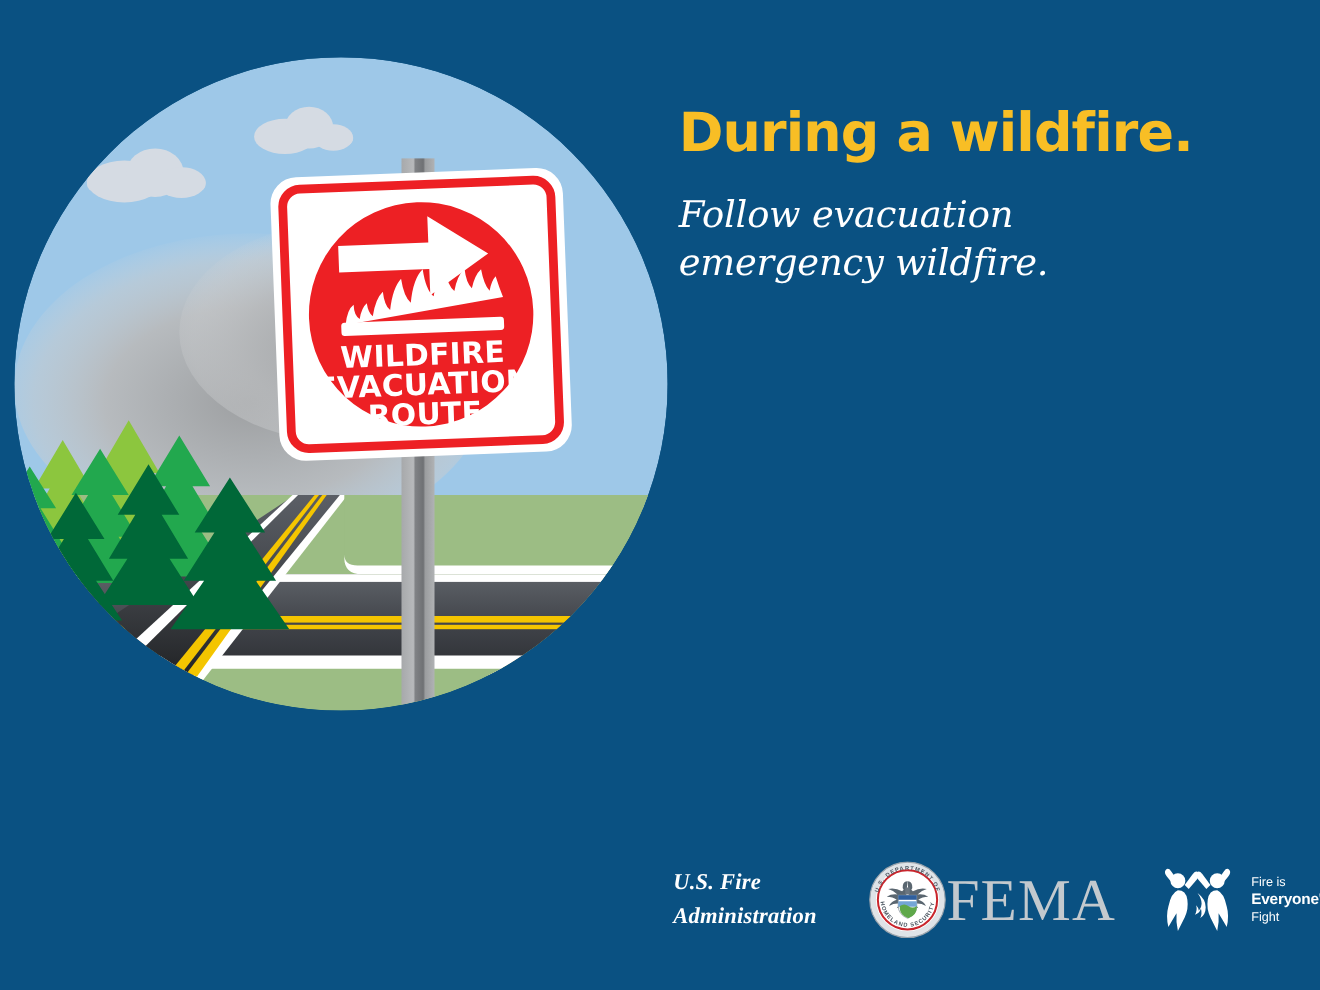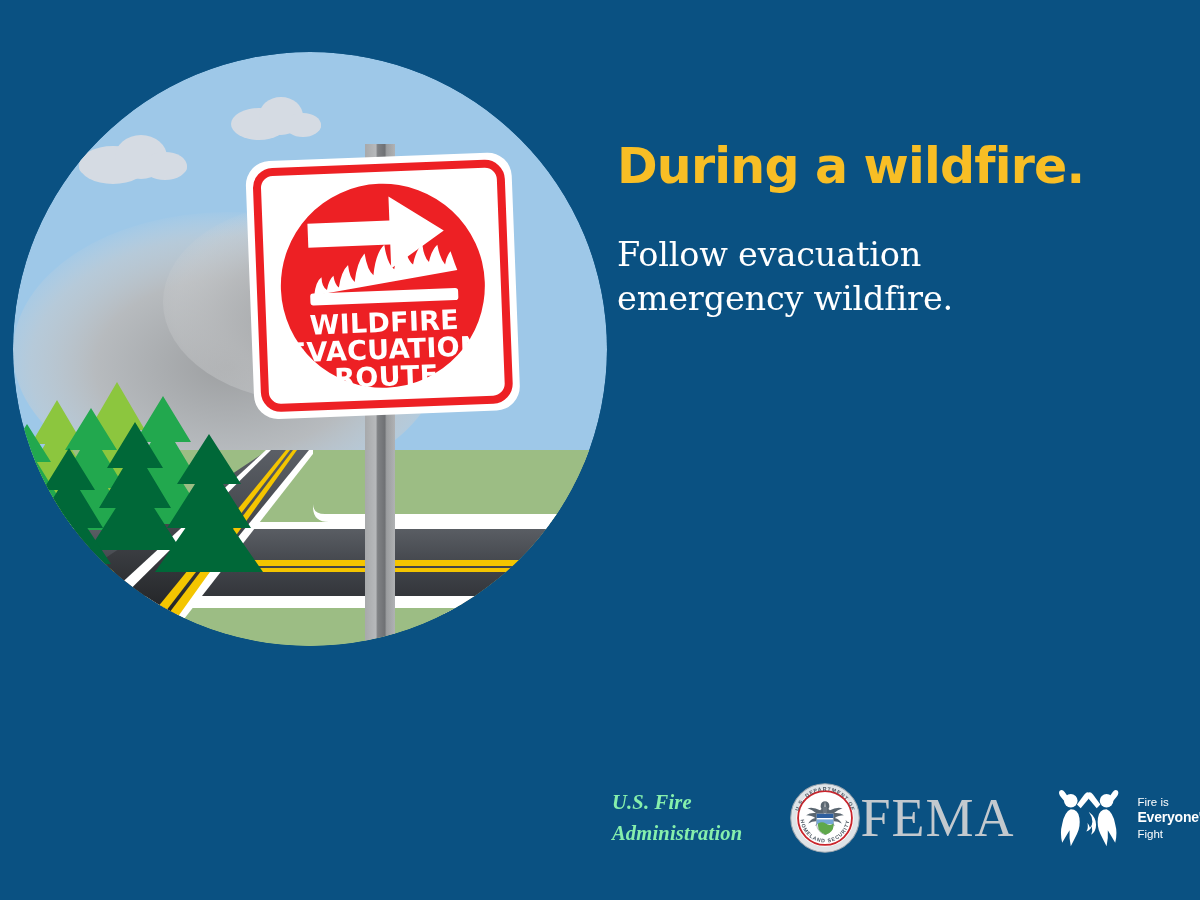--- a/index.html
+++ b/index.html
@@ -35,42 +35,42 @@
     width:520px;
   }
   .headline{
     color:#f8be25;
     font-family:"DejaVu Sans", sans-serif;
     font-weight:700;
     font-size:49px;
     line-height:1.02;
     letter-spacing:-0.8px;
     white-space:nowrap;
-    margin-top:46px;
   }
   .body-copy{
-    margin-top:41px;
+    margin-top:27px;
     color:#ffffff;
     font-family:"DejaVu Serif", serif;
     font-weight:400;
     font-size:33.5px;
     line-height:1.32;
     letter-spacing:-0.2px;
+    font-style:italic;
   }
   .body-copy .ln{ display:block; }
 
   
   .footer{
     position:absolute;
     left:612px; top:772px;
     width:560px; height:92px;
     display:flex; align-items:center;
   }
   .usfa{
-    color:#86efac;
+    color:#ffffff;
     font-family:"Liberation Serif", serif;
     font-weight:700;
     font-style:italic;
     font-size:20.5px;
     line-height:1.52;
     letter-spacing:0.2px;
     white-space:nowrap;
   }
   .usfa .ln{ display:block; }
   .divider{

